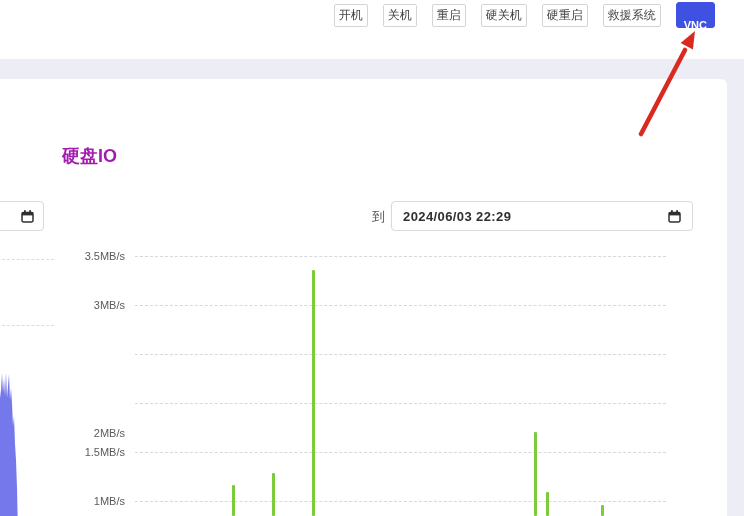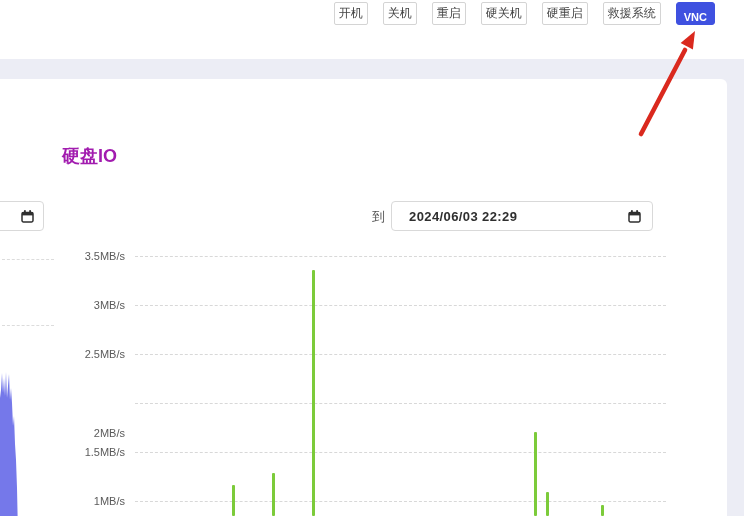--- a/index.html
+++ b/index.html
@@ -6,21 +6,21 @@
   body { font-family:"Liberation Sans","DejaVu Sans",sans-serif; background:#fff; }
   .screen { position:relative; width:744px; height:516px; overflow:hidden; background:#ecedf5; }
 
   
   .topbar { position:absolute; left:0; top:0; width:744px; height:59px; background:#fff; }
   .btn-row { position:absolute; top:2px; right:29px; display:flex; gap:15px; align-items:center; }
   .btn { height:23px; line-height:21px; padding:0 4px; font-size:12px; color:#444;
          background:#fff; border:1px solid #d4d4d4; border-radius:2px; cursor:pointer;
          font-family:inherit; white-space:nowrap; }
   .btn.vnc { background:#3f51e0; border-color:#3f51e0; color:#fff; font-weight:bold;
-             font-size:11px; padding:4px 7px; border-radius:3px; }
+             font-size:11px; padding:12px 7px; border-radius:3px; }
 
   
   .card { position:absolute; left:0; top:79px; width:727px; height:447px; background:#fff;
           border-top-right-radius:6px; }
 
   .panel-title { position:absolute; left:62px; top:144px; font-size:18px; font-weight:bold;
                  color:#a21caf; }
 
   
   .date-input { position:absolute; top:201px; height:30px; background:#fff;
@@ -76,21 +76,21 @@
         <rect x="1" y="2.4" width="11" height="3" fill="#2f2f2f"></rect>
         <rect x="3" y="0.2" width="1.8" height="2.6" fill="#2f2f2f"></rect>
         <rect x="8.2" y="0.2" width="1.8" height="2.6" fill="#2f2f2f"></rect>
       </svg>
     </span>
   </div>
 
 
   <span class="to-label">到</span>
 
-  <div class="date-input" style="left:391px; width:262px; padding:0 11px 0 17px;">
+  <div class="date-input" style="left:391px; width:302px; padding:0 11px 0 11px;">
     <span class="date-text">2024/06/03 22:29</span>
     <span class="cal-icon" style="margin-left:auto;">
       <svg width="13" height="13" viewBox="0 0 13 13">
         <rect x="1" y="2.4" width="11" height="9.6" rx="1.4" fill="none" stroke="#2f2f2f" stroke-width="1.5"></rect>
         <rect x="1" y="2.4" width="11" height="3" fill="#2f2f2f"></rect>
         <rect x="3" y="0.2" width="1.8" height="2.6" fill="#2f2f2f"></rect>
         <rect x="8.2" y="0.2" width="1.8" height="2.6" fill="#2f2f2f"></rect>
       </svg>
     </span>
   </div>
@@ -100,21 +100,20 @@
     <div class="frag-dash" style="top:19px;"></div>
     <div class="frag-dash" style="top:85px;"></div>
 
     <svg class="left-area-svg" width="20" height="148" viewBox="0 0 20 148">
       <path id="purple-area" fill="#7578ea" d="M0,148 L0,30 L1,22 L2,5 L3,25 L4,10 L5,28 L6,4 L7,30 L8,18 L9,6 L10,32 L11,20 L12,35 L13,58 L14,48 L15,76 L16,92 L17,120 L17.6,148 Z"></path>
     </svg>
   <div class="ytick-label" style="top: 9px;">3.5MB/s</div>
       <div class="gridline" style="top: 16px;"></div>
       <div class="ytick-label" style="top: 58px;">3MB/s</div>
       <div class="gridline" style="top: 65px;"></div>
-      <div class="ytick-label" style="top: 107px;">2.5MB/s</div>
       <div class="gridline" style="top: 114px;"></div>
       <div class="ytick-label" style="top: 156px; margin-top: 30px;">2MB/s</div>
       <div class="gridline" style="top: 163px;"></div>
       <div class="ytick-label" style="top: 205px;">1.5MB/s</div>
       <div class="gridline" style="top: 212px;"></div>
       <div class="ytick-label" style="top: 254px;">1MB/s</div>
       <div class="gridline" style="top: 261px;"></div>
       <div class="bar" style="left: 231.735px; top: 245.32px; height: 30.68px; background: rgb(124, 203, 58);"></div>
       <div class="bar" style="left: 272.091px; top: 232.58px; height: 43.42px; background: rgb(124, 203, 58);"></div>
       <div class="bar" style="left: 312.447px; top: 29.72px; height: 246.28px; background: rgb(124, 203, 58);"></div>

